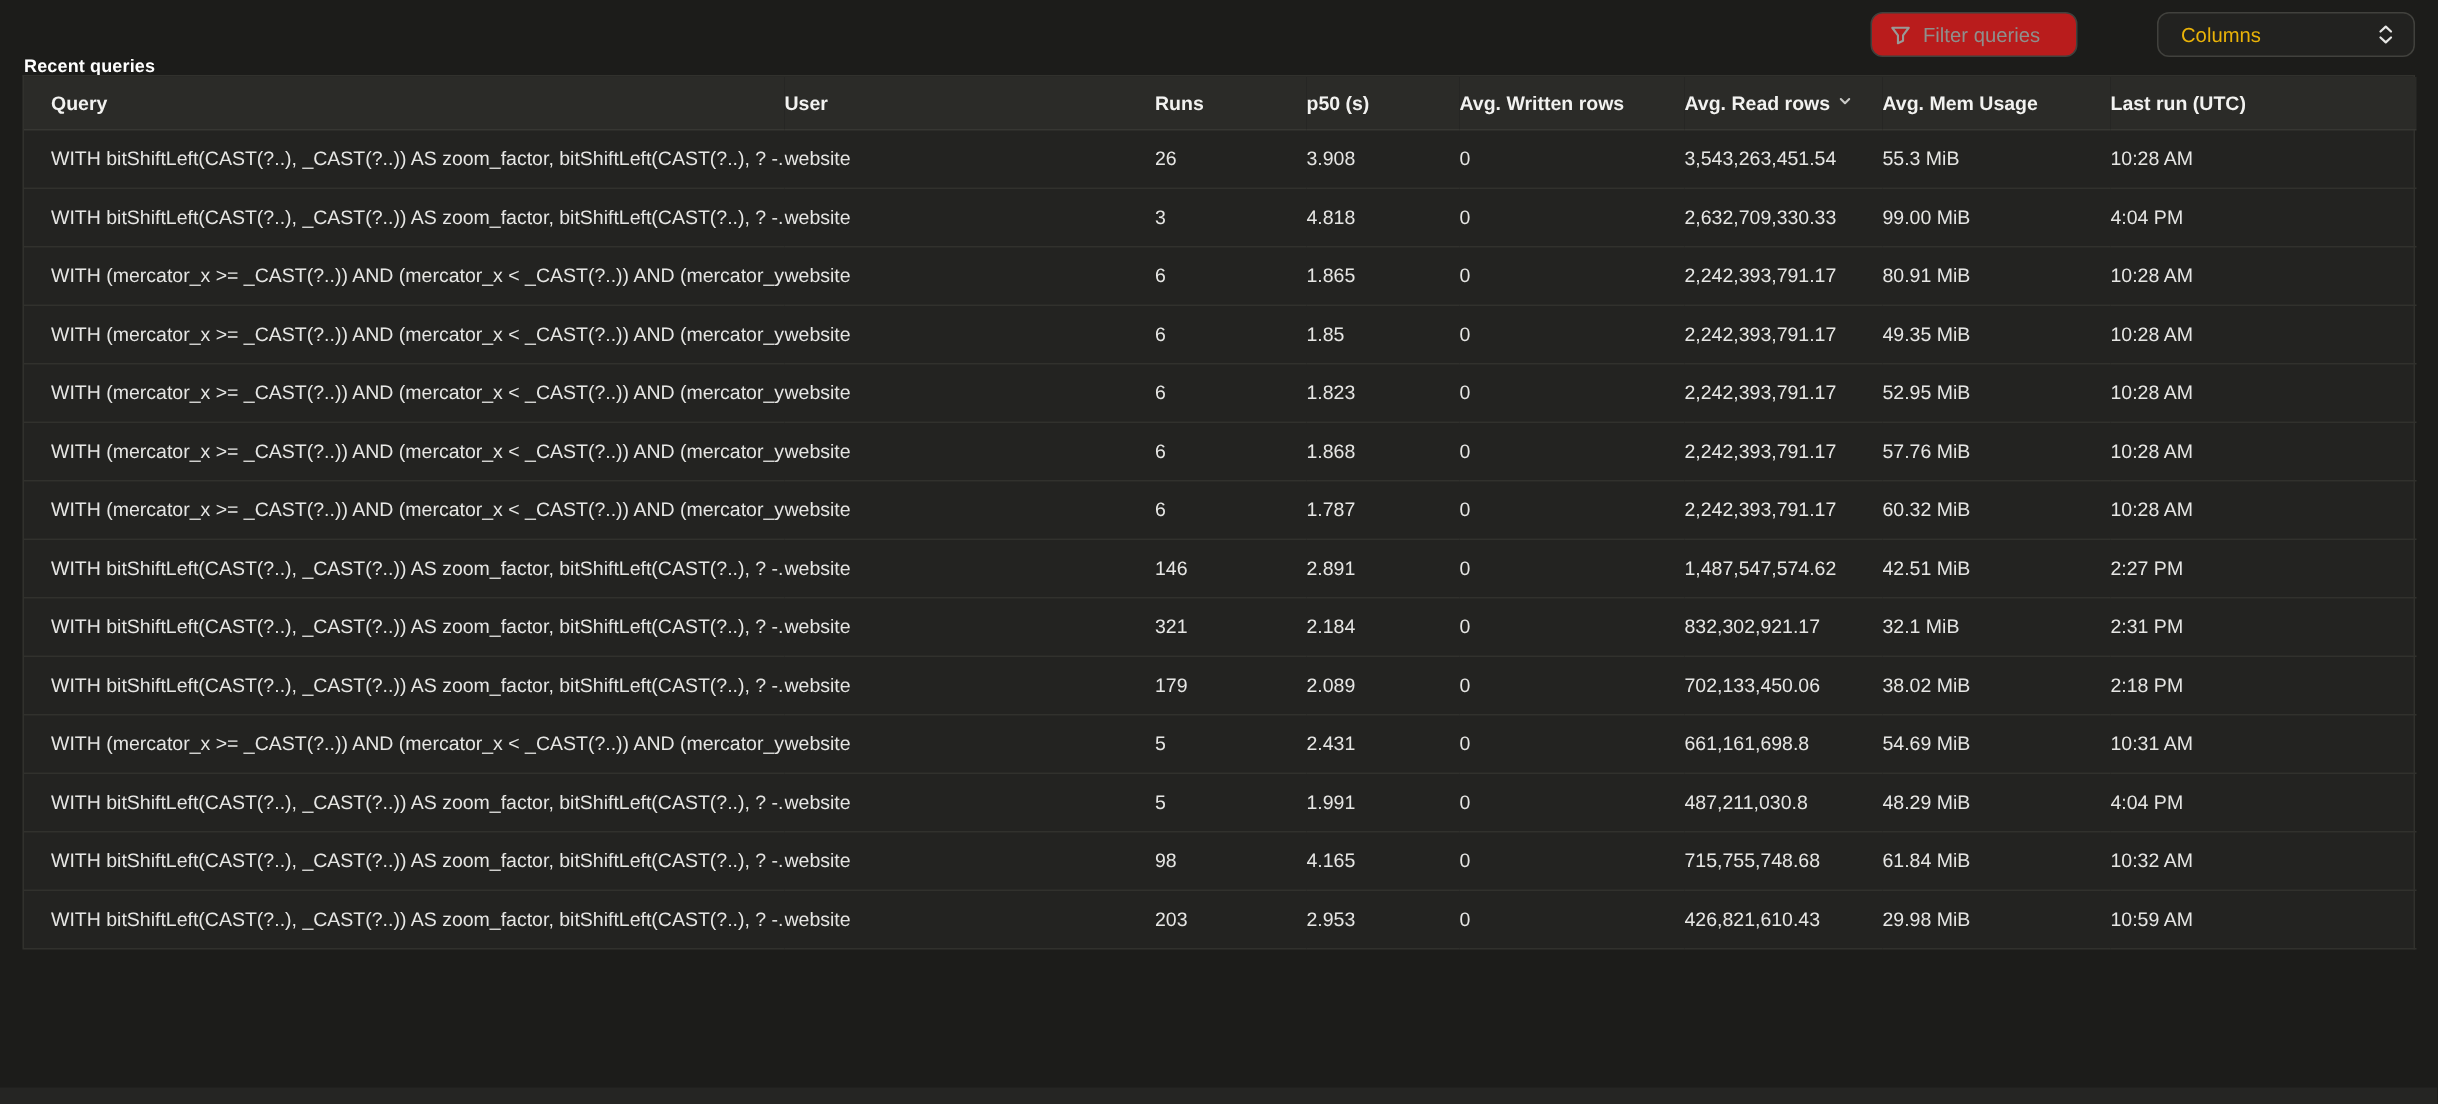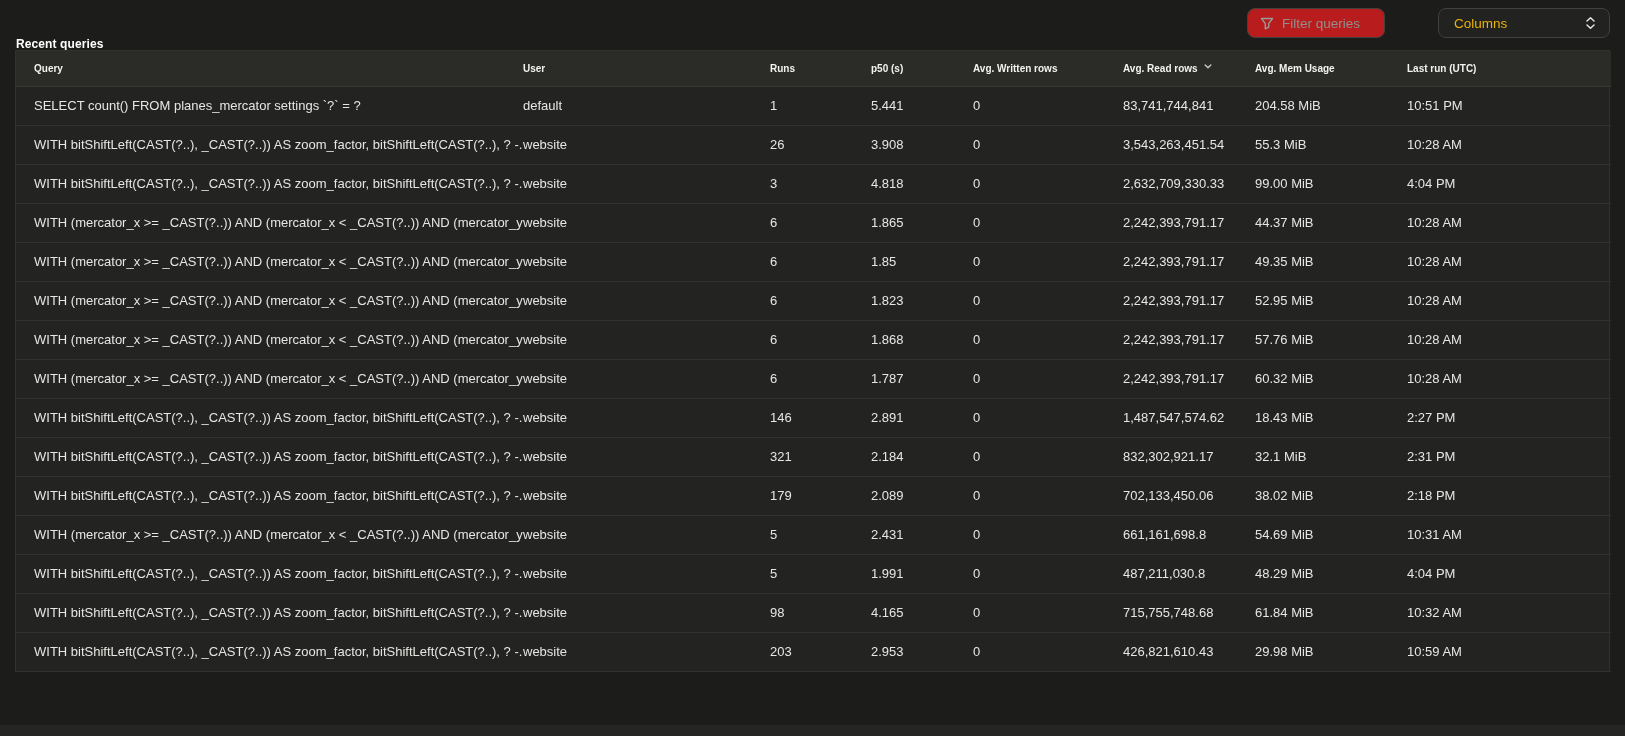--- a/index.html
+++ b/index.html
@@ -41,21 +41,21 @@
   .table-wrap {
     position: absolute; left: 15px; top: 50px; width: 1595px;
     background: #232321;
     border-left: 1px solid #31312d; border-right: 1px solid #31312d; border-top: 1px solid #31312d;
   }
   table { width: 100%; border-collapse: collapse; table-layout: fixed; }
   thead th {
     background: #2b2b28;
     height: 35px;
     text-align: left; vertical-align: middle;
-    font-size: 10px; font-weight: 700; color: #f2f2f0;
+    font-size: 13px; font-weight: 700; color: #f2f2f0;
     white-space: nowrap; overflow: hidden;
     border-bottom: 1px solid #373733;
     cursor: pointer;
   }
   tbody td {
     height: 39px;
     vertical-align: middle;
     font-size: 13px; color: #e6e6e4;
     white-space: nowrap; overflow: hidden; text-overflow: clip;
     border-bottom: 1px solid #31312d;
@@ -108,30 +108,20 @@
           <th><span>Avg. Written rows</span></th>
           <th><span>Avg. Read rows</span><span class="sort-icon"><svg width="10" height="9" viewBox="0 0 10 9" fill="none" stroke="#c9c9c6" stroke-width="1.4" stroke-linecap="round" stroke-linejoin="round">
                 <polyline points="2.2,3 5,5.8 7.8,3"></polyline>
               </svg></span></th>
           <th><span>Avg. Mem Usage</span></th>
           <th><span>Last run (UTC)</span></th>
         </tr>
       </thead>
     <tbody>
         <tr>
-          <td>SELECT count() FROM planes_mercator settings `?` = ?</td>
-          <td>default</td>
-          <td>1</td>
-          <td>5.441</td>
-          <td>0</td>
-          <td>83,741,744,841</td>
-          <td>204.58 MiB</td>
-          <td>10:51 PM</td>
-        </tr>
-        <tr>
           <td>WITH bitShiftLeft(CAST(?..), _CAST(?..)) AS zoom_factor, bitShiftLeft(CAST(?..), ? -...</td>
           <td>website</td>
           <td>26</td>
           <td>3.908</td>
           <td>0</td>
           <td>3,543,263,451.54</td>
           <td>55.3 MiB</td>
           <td>10:28 AM</td>
         </tr>
         <tr>
@@ -144,21 +134,21 @@
           <td>99.00 MiB</td>
           <td>4:04 PM</td>
         </tr>
         <tr>
           <td>WITH (mercator_x &gt;= _CAST(?..)) AND (mercator_x &lt; _CAST(?..)) AND (mercator_y ...</td>
           <td>website</td>
           <td>6</td>
           <td>1.865</td>
           <td>0</td>
           <td>2,242,393,791.17</td>
-          <td>44.37 MiB</td>
+          <td>80.91 MiB</td>
           <td>10:28 AM</td>
         </tr>
         <tr>
           <td>WITH (mercator_x &gt;= _CAST(?..)) AND (mercator_x &lt; _CAST(?..)) AND (mercator_y ...</td>
           <td>website</td>
           <td>6</td>
           <td>1.85</td>
           <td>0</td>
           <td>2,242,393,791.17</td>
           <td>49.35 MiB</td>
@@ -194,21 +184,21 @@
           <td>60.32 MiB</td>
           <td>10:28 AM</td>
         </tr>
         <tr>
           <td>WITH bitShiftLeft(CAST(?..), _CAST(?..)) AS zoom_factor, bitShiftLeft(CAST(?..), ? -...</td>
           <td>website</td>
           <td>146</td>
           <td>2.891</td>
           <td>0</td>
           <td>1,487,547,574.62</td>
-          <td>18.43 MiB</td>
+          <td>42.51 MiB</td>
           <td>2:27 PM</td>
         </tr>
         <tr>
           <td>WITH bitShiftLeft(CAST(?..), _CAST(?..)) AS zoom_factor, bitShiftLeft(CAST(?..), ? -...</td>
           <td>website</td>
           <td>321</td>
           <td>2.184</td>
           <td>0</td>
           <td>832,302,921.17</td>
           <td>32.1 MiB</td>

